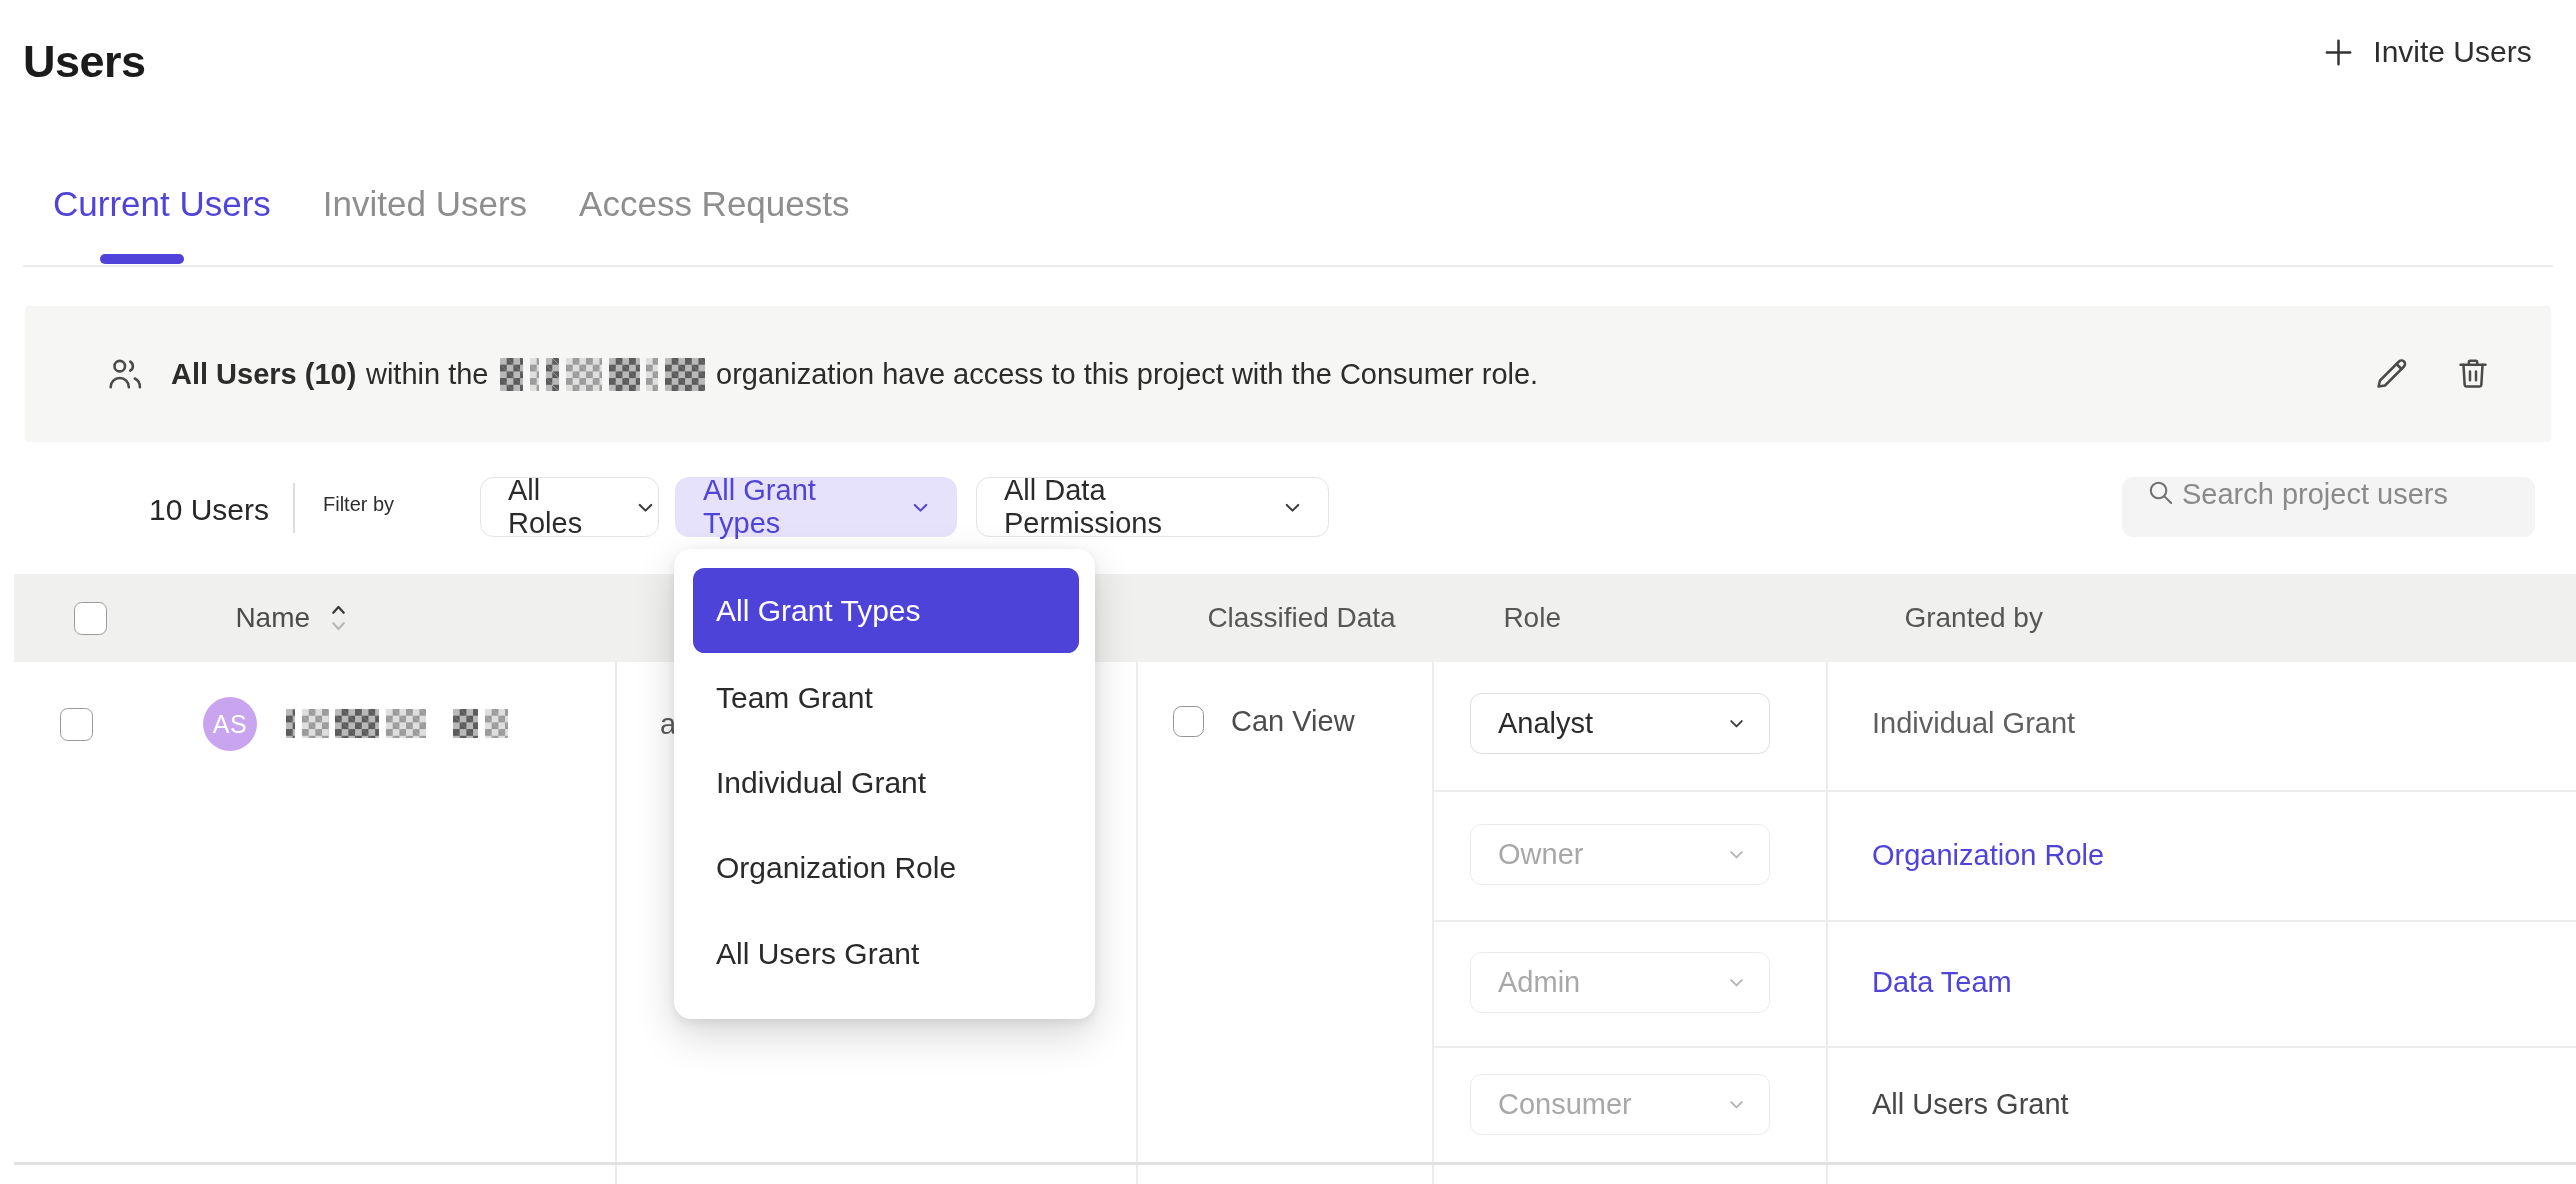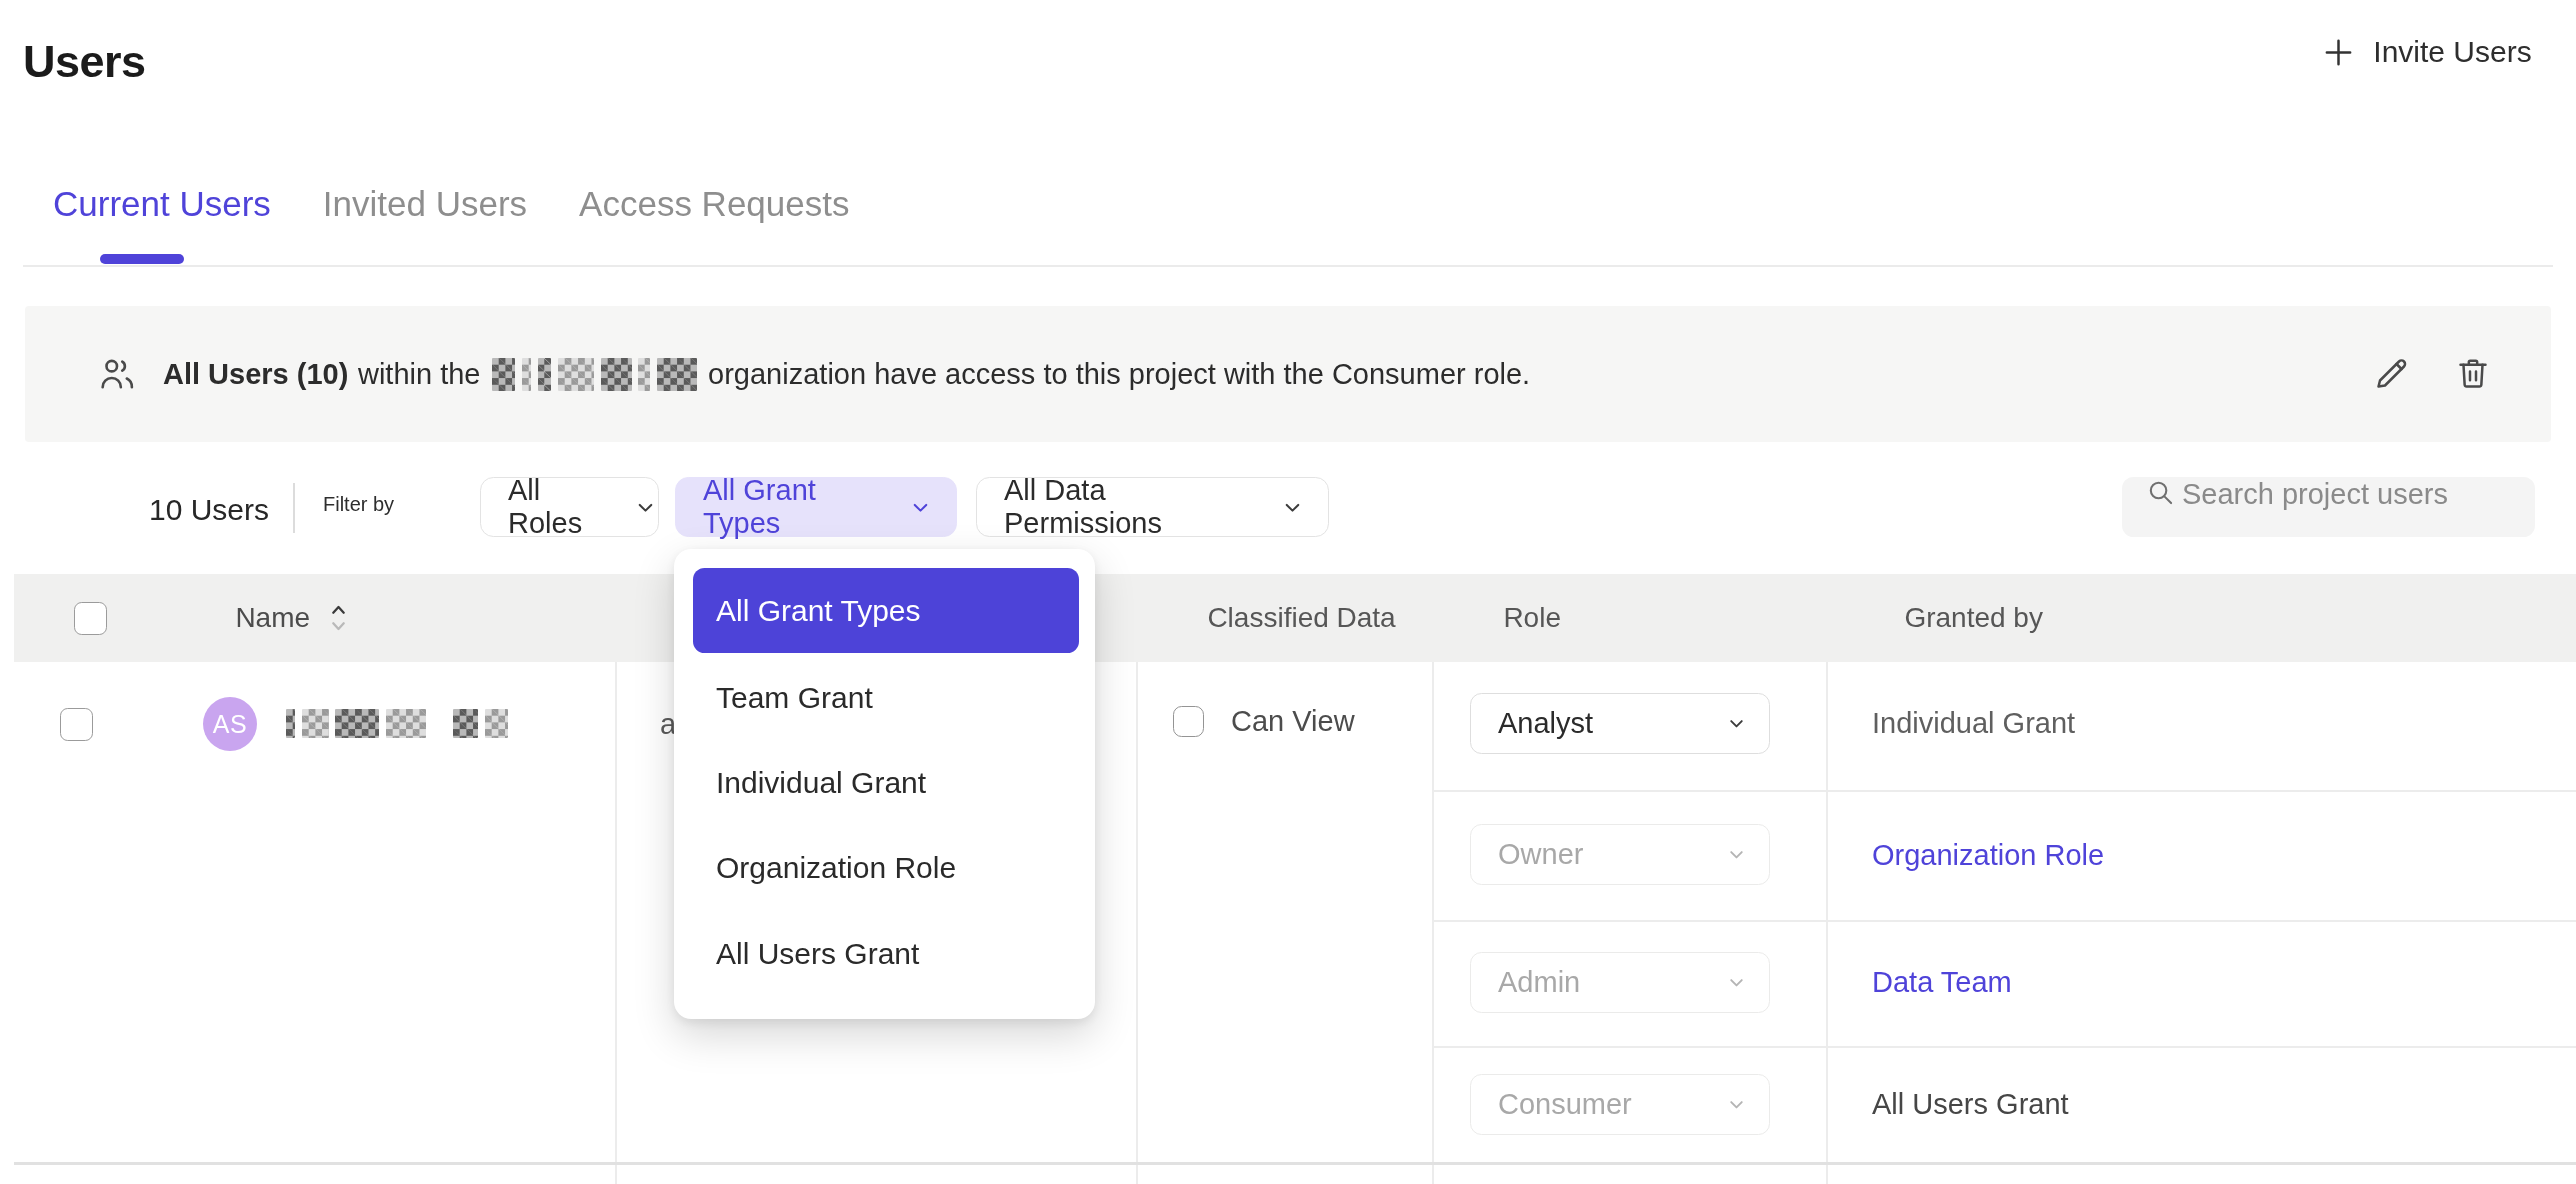--- a/index.html
+++ b/index.html
@@ -15,21 +15,21 @@
 
   
   .tabs{left:53px;top:184px;display:flex;gap:52px;font-size:35px;}
   .tab{color:#8e8e8e;cursor:pointer;}
   .tab.active{color:#4f43d9;}
   .tab-underline{left:100px;top:254px;width:84px;height:9.6px;border-radius:5.8px;background:#4f43d9;z-index:2;}
   .tabs-hairline{left:23px;top:265px;width:2530px;height:1.9px;background:#ebebeb;}
 
   
   .banner{left:25px;top:306px;width:2526px;height:136px;background:#f6f6f5;border-radius:3.8px;}
-  .banner-inner{position:absolute;left:71px;right:58px;top:0;height:100%;display:flex;align-items:center;}
+  .banner-inner{position:absolute;left:79px;right:58px;top:0;height:100%;display:flex;align-items:center;}
   .banner-icon{width:42px;height:42px;flex:0 0 auto;}
   .banner-text{margin-left:25px;font-size:29px;color:#2c2c2c;display:flex;align-items:center;white-space:nowrap;}
   .banner-text b{font-weight:700;margin-right:9.6px;}
   .banner-actions{margin-left:auto;display:flex;gap:42px;}
   .icon-btn{width:40px;height:40px;cursor:pointer;}
   .icon-btn svg{width:100%;height:100%;}
 
   
   .px-wrap{display:inline-flex;align-items:center;gap:6.7px;margin:0 11.5px;}
   .px-block{height:33px;border-radius:1px;

